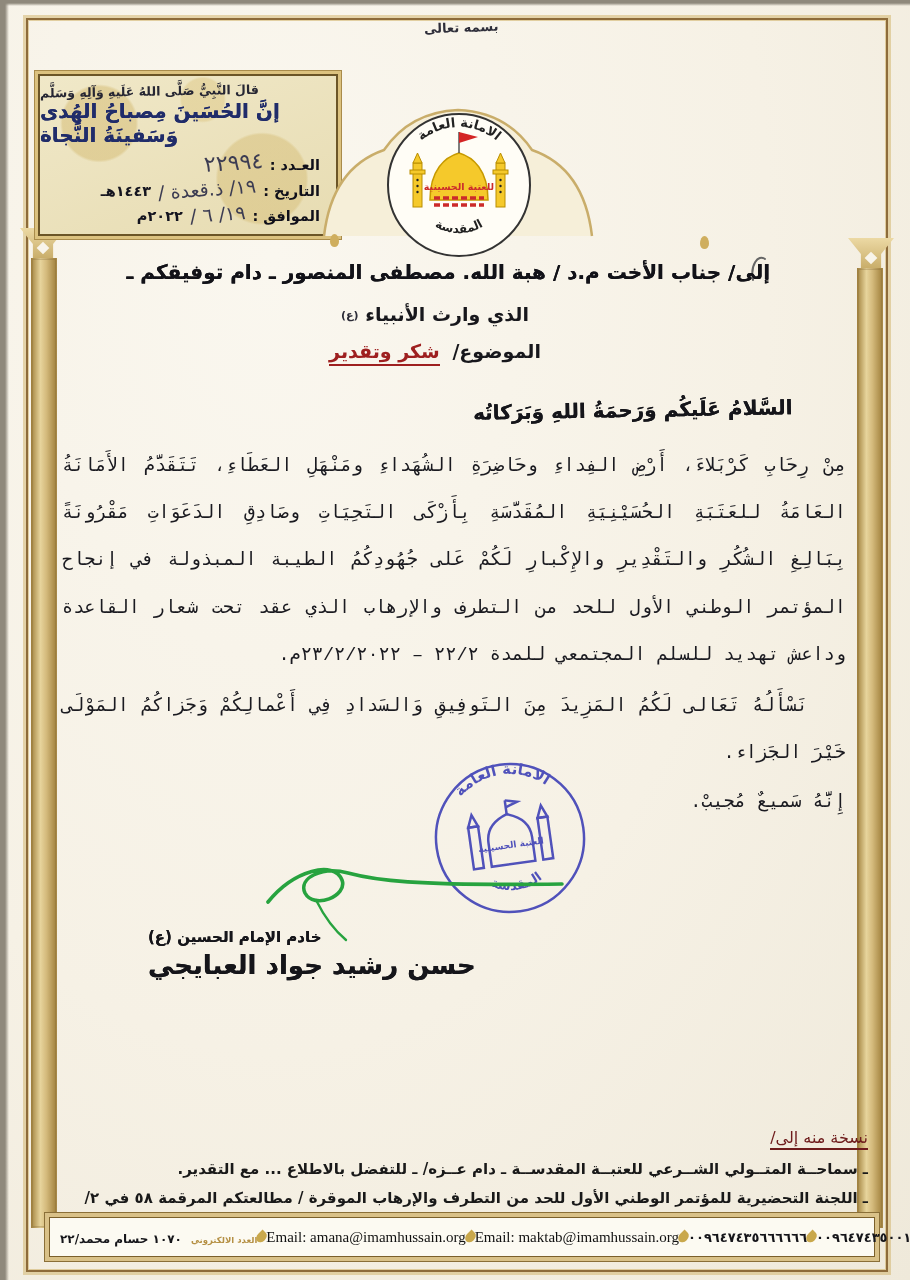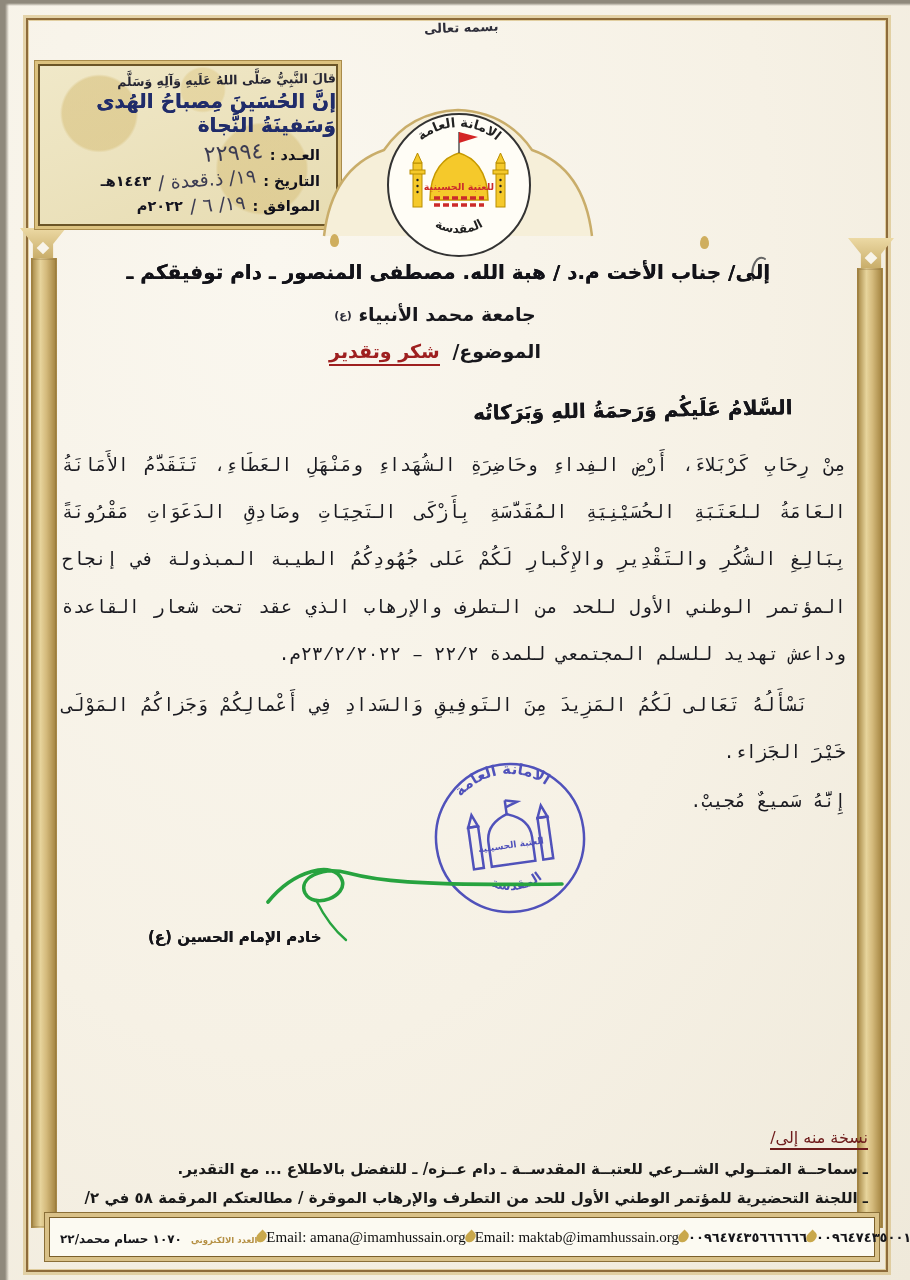--- a/index.html
+++ b/index.html
@@ -20,21 +20,21 @@
   .capital::after{content:"";position:absolute;left:50%;top:62%;width:9px;height:9px;background:#f8f4ea;transform:translate(-50%,-50%) rotate(45deg);}
   .capital.left{left:20px;top:228px;}
   .capital.right{right:16px;top:238px;}
   
   .hbox{position:absolute;border:2px solid #6b5527;box-shadow:0 0 0 3px #dcc27f,0 0 0 4px #a98b4a;
     background:
       radial-gradient(circle at 20% 30%, rgba(214,190,120,.55) 0 14%, rgba(0,0,0,0) 15%),
       radial-gradient(circle at 75% 65%, rgba(214,190,120,.5) 0 18%, rgba(0,0,0,0) 19%),
       radial-gradient(circle at 55% 15%, rgba(222,200,134,.5) 0 10%, rgba(0,0,0,0) 11%),
       linear-gradient(160deg,#f0e8c8,#e7dcb2);}
-  .hbox-left{left:38px;top:64px;width:296px;height:158px;direction:rtl;text-align:right;}
+  .hbox-left{left:38px;top:74px;width:296px;height:158px;direction:rtl;text-align:left;}
   .hadith-intro{margin-top:7px;font-size:12.5px;font-weight:bold;color:#262633;transform:rotate(-1deg);}
   .hadith{margin-top:1px;font-size:20px;font-weight:bold;color:#202c6a;text-shadow:0 0 .4px #202c6a;}
   .frow{display:flex;direction:rtl;align-items:baseline;gap:7px;margin-top:3px;padding:0 16px;}
   .flabel{font-size:14.5px;font-weight:bold;color:#0f0f1a;white-space:nowrap;}
   .hand{display:inline-block;font-size:19px;color:#3c3c52;transform:rotate(-4deg);letter-spacing:1px;}
   .hand.big{font-size:22px;letter-spacing:3px;}
   .fprint{font-size:14.5px;font-weight:bold;color:#14141f;}
   .hbox-right{left:480px;top:30px;width:402px;height:202px;}
   .arch-panel{position:absolute;left:16px;right:16px;top:10px;bottom:10px;background:#f7f1dc;
     border:2px solid #c9ad6a;border-radius:150px 150px 10px 10px / 95px 95px 10px 10px;
@@ -154,21 +154,21 @@
     <text font-size="12" font-weight="bold" fill="#222" font-family="DejaVu Sans, sans-serif">
       <textPath href="#arcBot" startOffset="50%" text-anchor="middle">المقدسة</textPath>
     </text>
   </svg>
 
   <svg class="pen-mark" width="22" height="36" viewBox="0 0 22 36">
     <path d="M5,30 C2,15 10,4 17,9" fill="none" stroke="#666" stroke-width="2" stroke-linecap="round"></path>
   </svg>
   <div class="to-line">إلى/ جناب الأخت م.د / هبة الله. مصطفى المنصور ـ دام توفيقكم ـ</div>
   <div class="org-line">
-    <span>جامعة محمد الأنبياء</span>
+    <span>الذي وارث الأنبياء</span>
     <span class="org-symbol">(ع)</span>
   </div>
   <div class="subject-line">
     <span>الموضوع/</span>
     <span class="subject">شكر وتقدير</span>
   </div>
 
   <div class="greeting">السَّلامُ عَلَيكُم وَرَحمَةُ اللهِ وَبَرَكاتُه</div>
 
   <div class="body-text">
@@ -201,20 +201,21 @@
     </text>
   </svg>
 
   <svg class="sig-svg" width="330" height="110" viewBox="0 0 330 110">
     <path d="M18,62 C44,30 84,20 92,40 C98,56 64,70 55,53 C48,38 72,26 98,33 C124,40 160,46 312,44" fill="none" stroke="#27a33f" stroke-width="3.6" stroke-linecap="round"></path>
     <path d="M66,60 C74,76 84,90 96,100" fill="none" stroke="#27a33f" stroke-width="2.4" stroke-linecap="round"></path>
   </svg>
 
   <div class="sig-block">
     <div class="sig-l1">خادم الإمام الحسين (ع)</div>
+    <div class="sig-name">حسن رشيد جواد العبايجي</div>
   </div>
 
   <div class="footer">
     <div><span class="copy-heading">نسخة منه إلى/</span></div>
     <div class="copy-line">ـ سماحــة المتــولي الشــرعي للعتبــة المقدســة ـ دام عــزه/ ـ للتفضل بالاطلاع ... مع التقدير.</div>
     <div class="copy-line">ـ اللجنة التحضيرية للمؤتمر الوطني الأول للحد من التطرف والإرهاب الموقرة / مطالعتكم المرقمة ٥٨ في ٢/شعبان/١٤٤٣هـ للتفضل بالعلم ... مع التقدير.</div>
   </div>
 
   <div class="strip">
     <div class="strip-inner">

